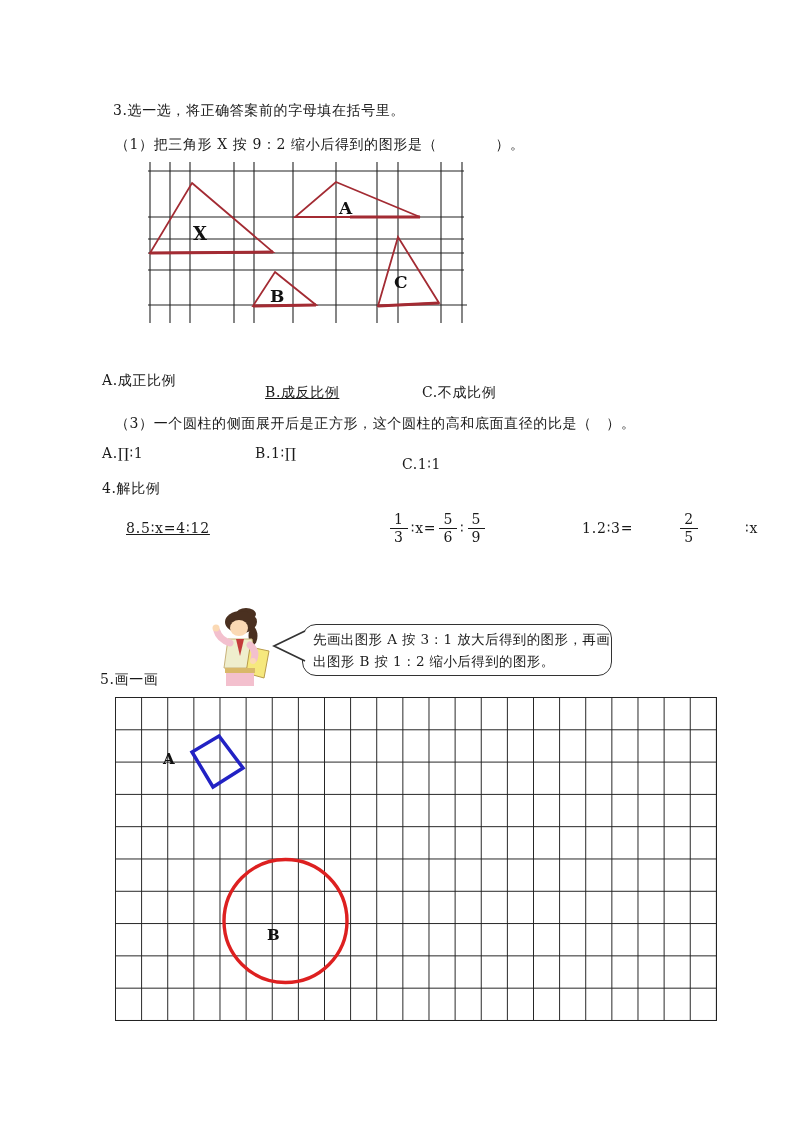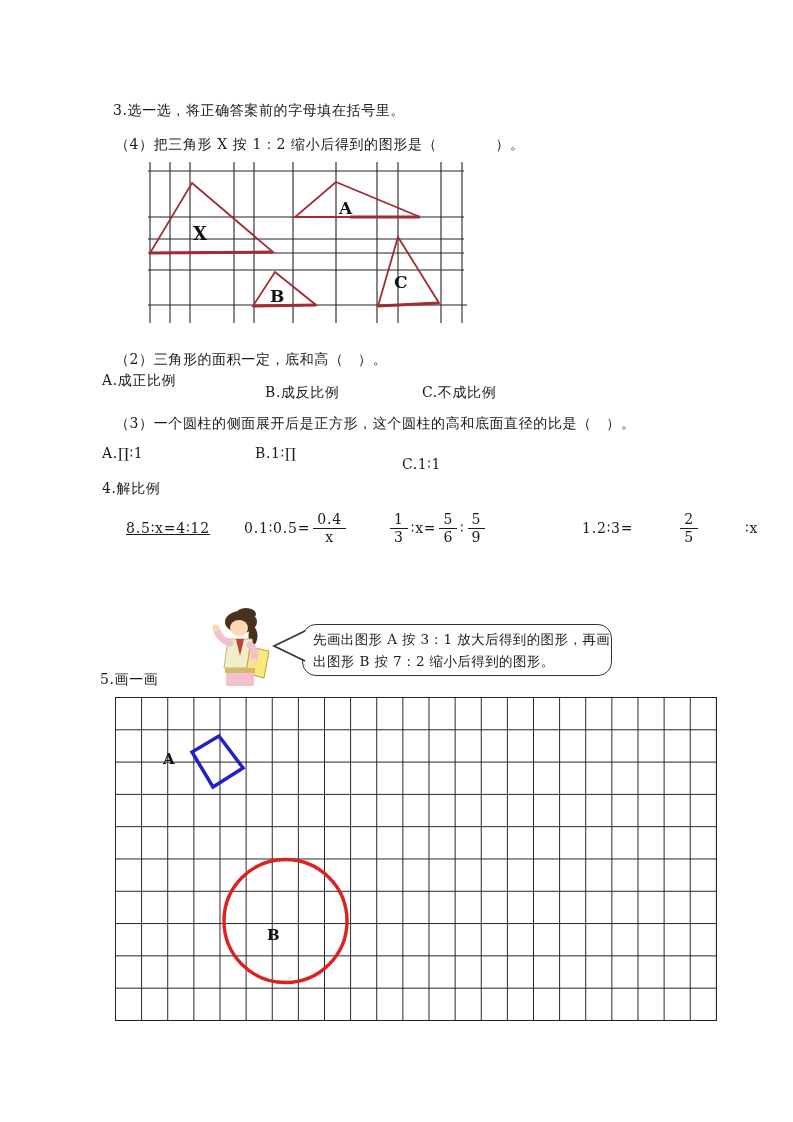--- a/index.html
+++ b/index.html
@@ -24,21 +24,21 @@
           padding:3px 10px;z-index:1;}
   .bubble div{font-size:13.5px;line-height:22px;letter-spacing:0.4px;white-space:nowrap;}
   .tail{z-index:2;}
 </style>
 </head>
 <body>
 
 <div class="page">
 
   <div class="txt" style="left:113px;top:101px;">3.选一选，将正确答案前的字母填在括号里。</div>
-  <div class="txt" style="left:115px;top:135px;">（4）把三角形 X 按 1：2 缩小后得到的图形是（　　　　）。</div>
+  <div class="txt" style="left:115px;top:135px;">（1）把三角形 X 按 9：2 缩小后得到的图形是（　　　　）。</div>
 
   <svg style="left:140px;top:155px;" width="340" height="175" viewBox="140 155 340 175">
     <g stroke="#222" stroke-width="1.1">
       <line x1="150" y1="162" x2="150" y2="323"></line>
         <line x1="170" y1="162" x2="170" y2="323"></line>
       <line x1="190" y1="162" x2="190" y2="323"></line>
         <line x1="234" y1="162" x2="234" y2="323"></line>
       <line x1="254" y1="162" x2="254" y2="323"></line>
         <line x1="293" y1="162" x2="293" y2="323"></line>
       <line x1="336" y1="162" x2="336" y2="323"></line>
@@ -64,41 +64,33 @@
       <line x1="350" y1="217" x2="420" y2="217" stroke="#a32b33"></line>
       <line x1="253" y1="306" x2="316" y2="305" stroke="#a32b33"></line>
       <line x1="378" y1="306" x2="439" y2="303" stroke="#a32b33"></line>
     </g>
     <text class="gridlabel" x="193" y="240" font-size="18">X</text>
     <text class="gridlabel" x="339" y="214" font-size="17">A</text>
     <text class="gridlabel" x="270" y="302" font-size="17">B</text>
     <text class="gridlabel" x="394" y="288" font-size="17">C</text>
   </svg>
 
-  <div class="txt" style="left:115px;top:350px;">（2）三角形的面积一定，底和高（　）。</div>
   <span class="opt" style="left:102px;top:372px;">A.成正比例</span>
-  <span class="opt" style="left:265px;top:384px;">B.成反比例</span>
+  <span class="opt" style="left:265px;top:384px;text-decoration:underline;">B.成反比例</span>
   <span class="opt" style="left:402px;top:384px;margin-left:20px;">C.不成比例</span>
 
   <div class="txt" style="left:115px;top:414px;">（3）一个圆柱的侧面展开后是正方形，这个圆柱的高和底面直径的比是（　）。</div>
   <span class="opt" style="left:102px;top:445px;">A.∏∶1</span>
   <span class="opt" style="left:255px;top:445px;">B.1∶∏</span>
   <span class="opt" style="left:402px;top:456px;">C.1∶1</span>
 
   <div class="txt" style="left:102px;top:479px;">4.解比例</div>
 
   <div class="expr" style="left:126px;text-decoration:underline;">
     <span>8.5∶x=4∶12</span>
-  </div>
-  <div class="expr" style="left:244px;">
-    <span>0.1∶0.5=</span>
-    <span class="frac">
-      <span class="num">0.4</span>
-      <span class="den">x</span>
-    </span>
   </div>
   <div class="expr" style="left:387px;">
     <span class="frac">
       <span class="num">1</span>
       <span class="den">3</span>
     </span>
     <span>∶x=</span>
     <span class="frac">
       <span class="num">5</span>
       <span class="den">6</span>
@@ -132,21 +124,21 @@
     <polygon points="30,33 38,33 34,50" fill="#c43b3b"></polygon>
     <rect x="19" y="62" width="30" height="5" fill="#d9b86a"></rect>
     <rect x="20" y="67" width="28" height="13" fill="#f3c0ce"></rect>
   </svg>
 
   <svg class="tail" style="left:270px;top:629px;" width="36" height="36" viewBox="0 0 36 36">
     <path d="M35,2 L4,17 L35,32" fill="#ffffff" stroke="#333" stroke-width="1.7"></path>
   </svg>
   <div class="bubble">
     <div>先画出图形 A 按 3：1 放大后得到的图形，再画</div>
-    <div>出图形 B 按 7：2 缩小后得到的图形。</div>
+    <div>出图形 B 按 1：2 缩小后得到的图形。</div>
   </div>
 
   <div class="txt" style="left:100px;top:670px;">5.画一画</div>
 
   <div class="biggrid">
     <svg style="left:0;top:0;" width="601" height="323" viewBox="0 0 601 323">
       <polygon points="104,39 128,71 98,90 77,55" fill="none" stroke-width="3.5" stroke="#2222c4"></polygon>
       <circle cx="170.5" cy="224" r="61.5" fill="none" stroke-width="3.4" stroke="#dd2020"></circle>
       <text class="gridlabel" x="48" y="67" font-size="15">A</text>
       <text class="gridlabel" x="152" y="243" font-size="15">B</text>

